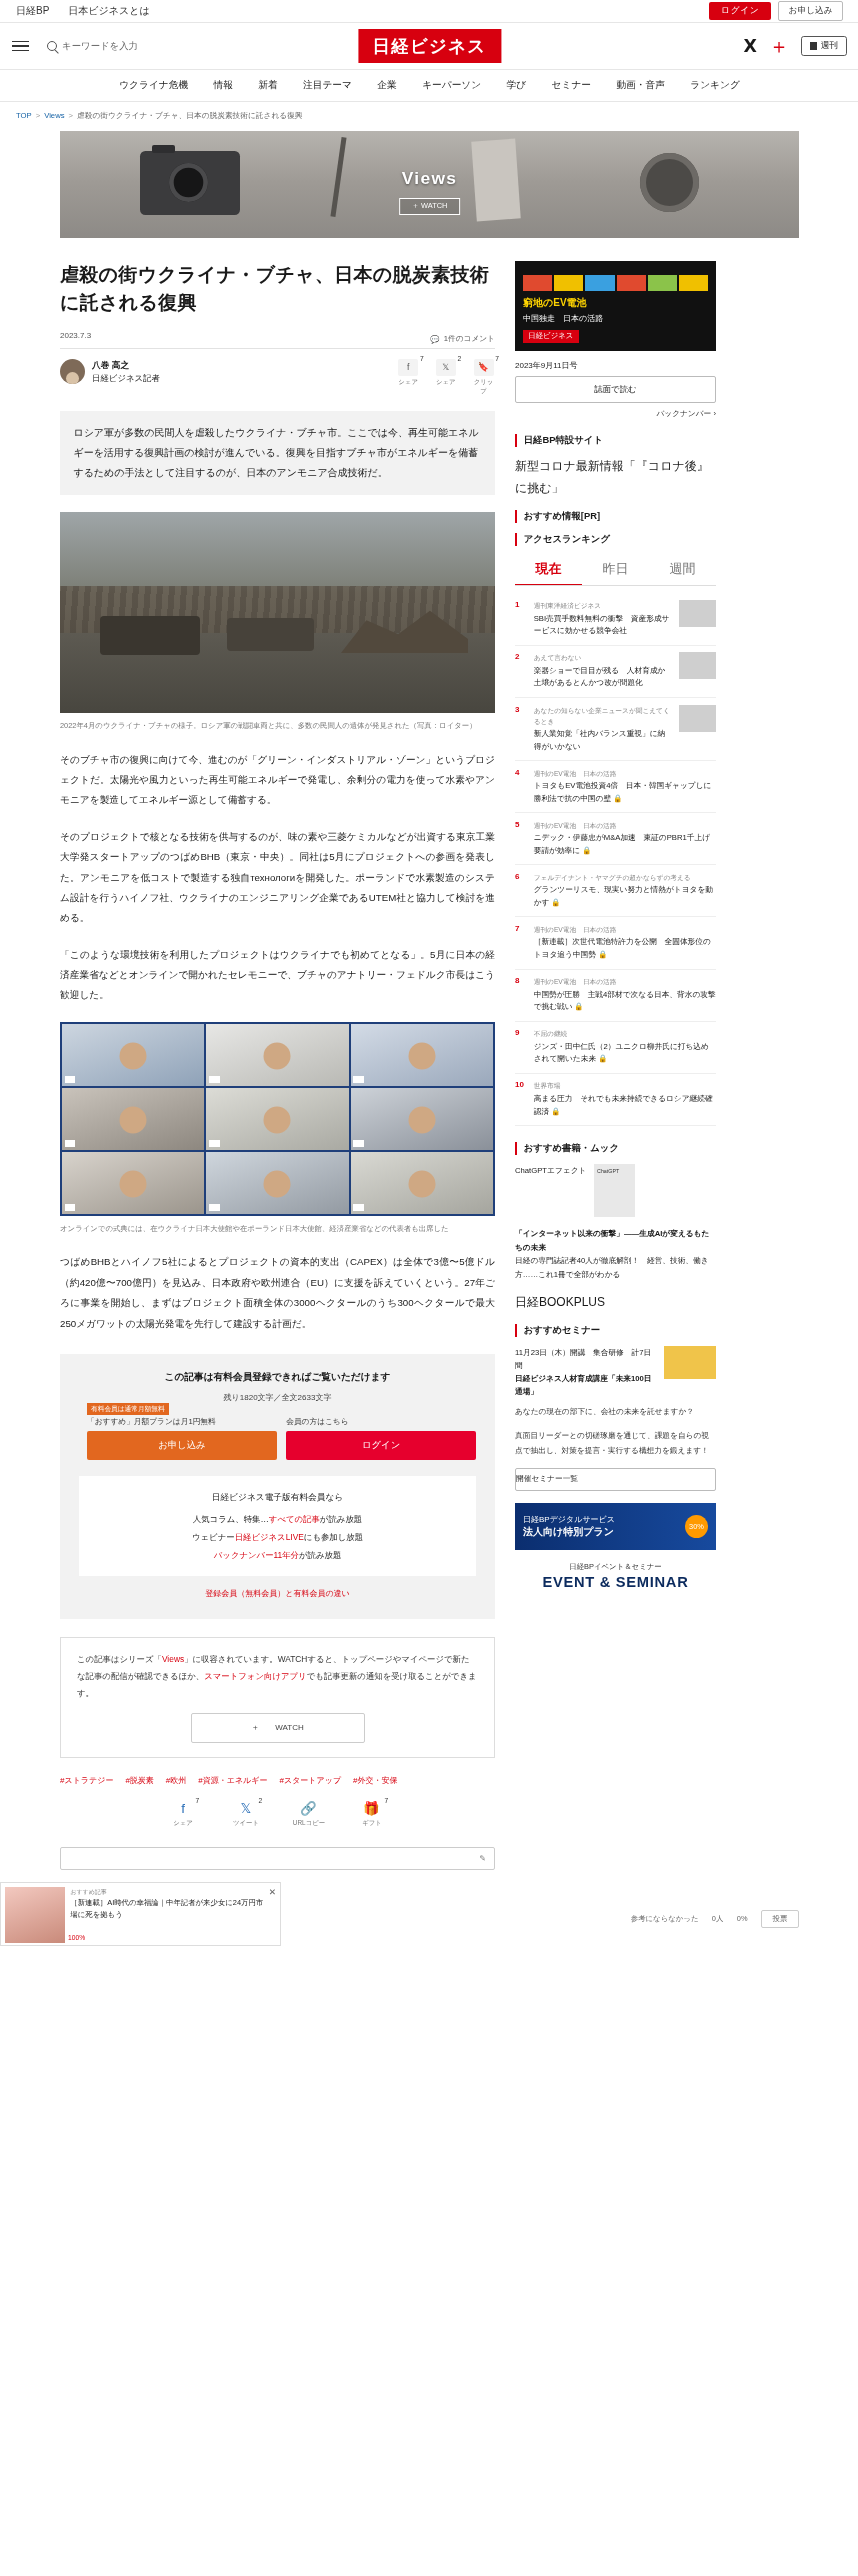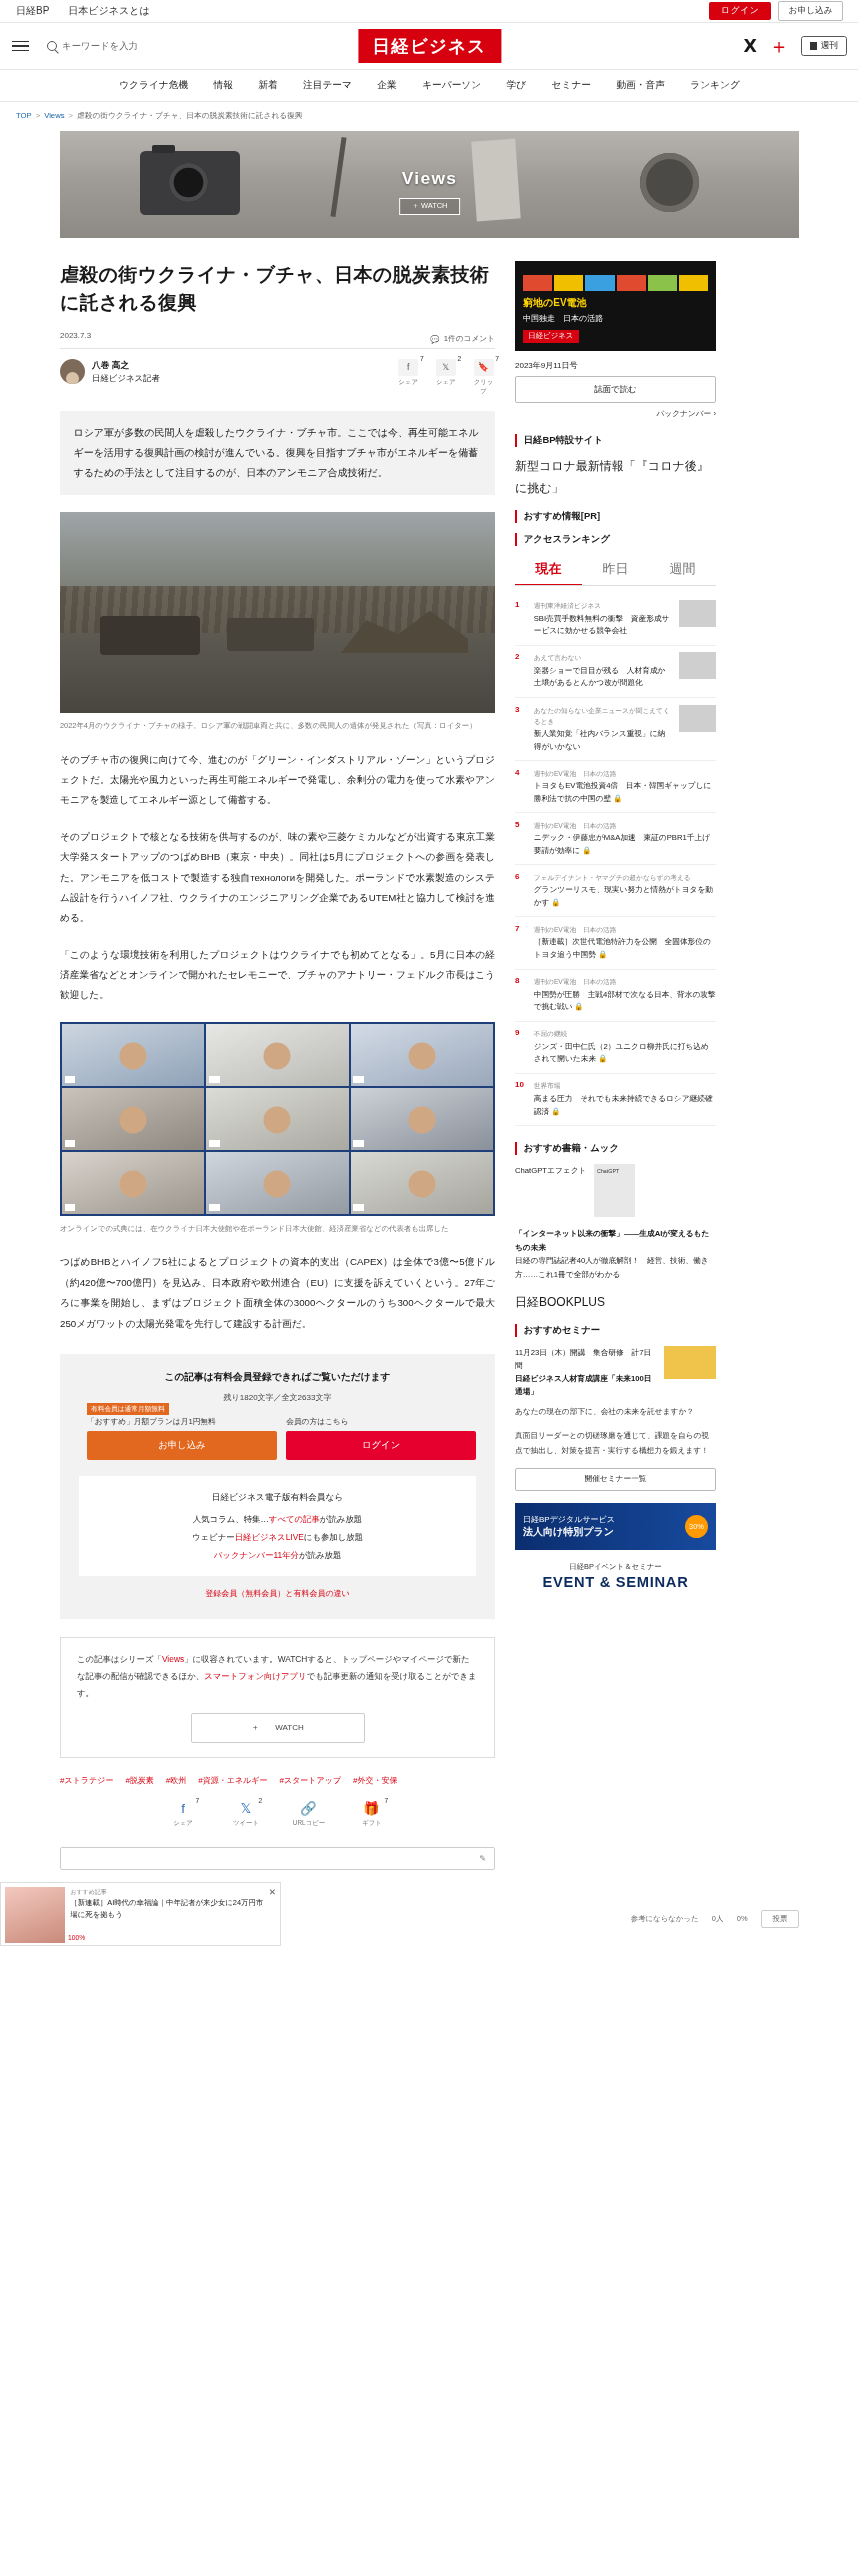--- a/index.html
+++ b/index.html
@@ -274,21 +274,21 @@
   .lock { color: #e8a000; }
 
   .book-row { display: flex; gap: 8px; margin-bottom: 9.4px; }
   .book-thumb { width: 41px; height: 53px; background: #e8e8e8; flex: none; position: relative; }
   .book-thumb .t { position:absolute; left:2.7px; top:4px; font-size:5.3px; color:#333; }
   .book-txt { font-size: 7.7px; line-height: 1.8; }
 
   .sem-row { display: flex; gap: 8px; margin-bottom: 6.7px; }
   .sem-thumb { width: 52px; height: 33px; background: #f0c44a; flex: none; }
   .sem-txt { font-size: 7.7px; line-height: 1.7; }
-  .sem-btn { border: 0.7px solid #bbb; border-radius: 2px; text-align: center; font-size: 7.7px; padding: 5.3px 0; margin-top: 6.7px;}
+  .sem-btn { border: 0.7px solid #bbb; border-radius: 2px; font-size: 7.7px; padding: 5.3px 0; margin-top: 6.7px;}
 
   .side-banner {
     height: 47px; background: linear-gradient(90deg,#0b2e6f,#174a9e); color: #fff;
     display: flex; align-items: center; padding: 0 8px; font-size: 8px; margin-top: 12px;
   }
   .side-banner .badge { margin-left: auto; background: #ff9a00; color:#fff; border-radius:50%; width:23px;height:23px;
     display:flex;align-items:center;justify-content:center;font-size:7.4px;}
   .event-seminar { text-align: center; margin-top: 12px; }
   .event-seminar .small { font-size: 7.4px; color: #333; }
   .event-seminar .big { font-size: 14.7px; font-weight: bold; letter-spacing: 0.7px; margin-top: 2.7px; color: #0c2b5e;}

